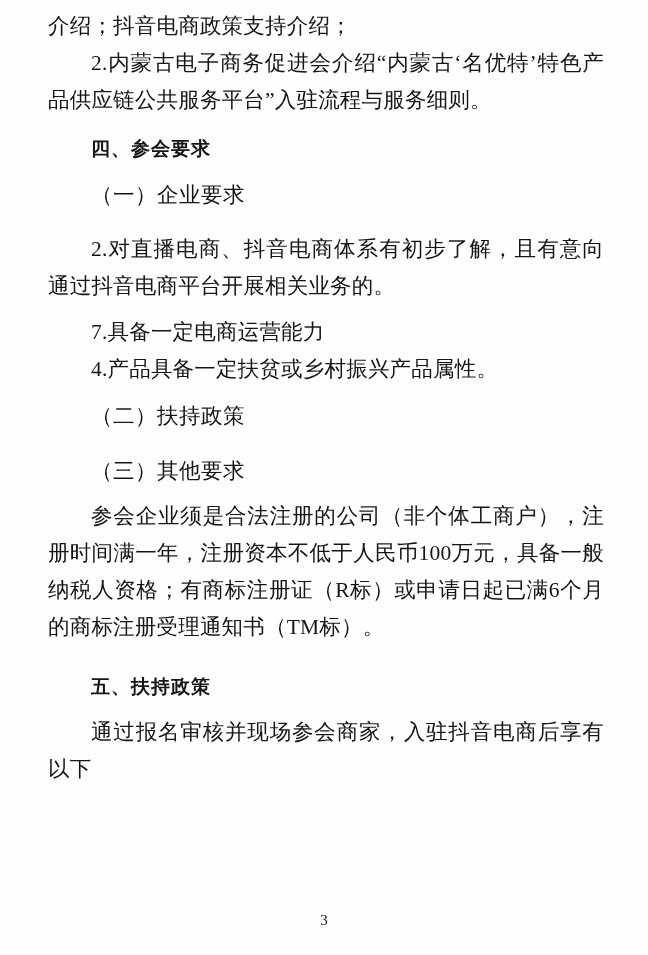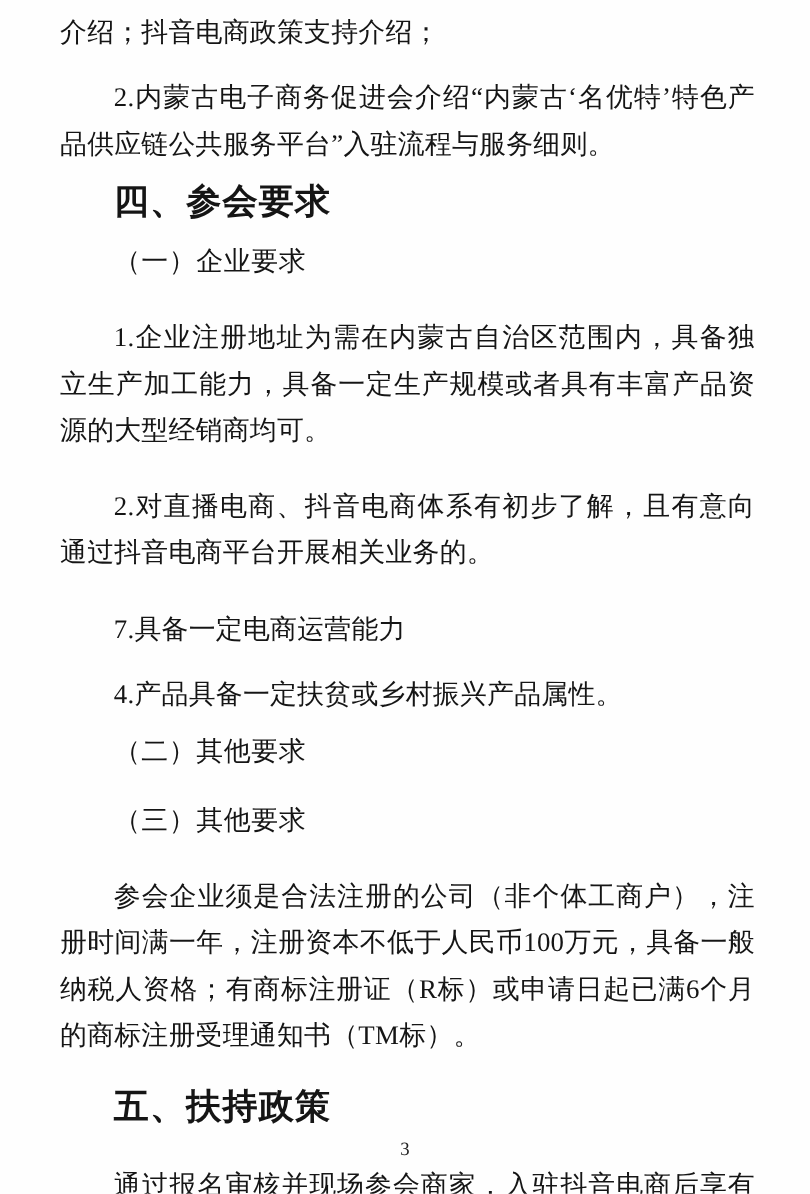--- a/index.html
+++ b/index.html
@@ -32,29 +32,28 @@
   .para {
     font-size: 21.5px;
     line-height: 37px;
     text-align: justify;
     text-justify: inter-ideograph;
     margin: 0 0 0 0;
     letter-spacing: 0.2px;
   }
   .indent {
     text-indent: 43px;
-    margin-top: 15px;
   }
   .heading {
-    font-size: 28px;
+    font-size: 19px;
     line-height: 37px;
     font-weight: bold;
     text-indent: 43px;
     margin: 0;
-    font-family: Liberation Mono, monospace;
+    font-family: Liberation Serif, serif;
     letter-spacing: 1px;
   }
   .subheading {
     font-size: 21.5px;
     line-height: 37px;
     font-weight: normal;
     text-indent: 43px;
     margin: 0;
     font-family: "DejaVu Serif", "Liberation Serif", serif;
     letter-spacing: 0.5px;
@@ -86,35 +85,34 @@
     <div class="gap-med"></div>
 
     <p class="heading">四、参会要求</p>
 
     <div class="gap-small"></div>
 
     <p class="subheading">（一）企业要求</p>
 
     <div class="gap-small"></div>
 
-    <p class="para indent">1.企业注册地址为需在内蒙古自治区范围内，具备独立生产加工能力，具备一定生产规模或者具有丰富产品资源的大型经销商均可。</p>
 
     <div class="gap-small"></div>
 
     <p class="para indent">2.对直播电商、抖音电商体系有初步了解，且有意向通过抖音电商平台开展相关业务的。</p>
 
     <div class="gap-small"></div>
 
     <p class="para indent">7.具备一定电商运营能力</p>
 
     <p class="para indent">4.产品具备一定扶贫或乡村振兴产品属性。</p>
 
     <div class="gap-small"></div>
 
-    <p class="subheading">（二）其他要求</p>
+    <p class="subheading">（二）扶持政策</p>
 
     <div class="gap-small"></div>
 
 
     <div class="gap-small"></div>
 
     <p class="subheading">（三）其他要求</p>
 
     <div class="gap-small"></div>
 

